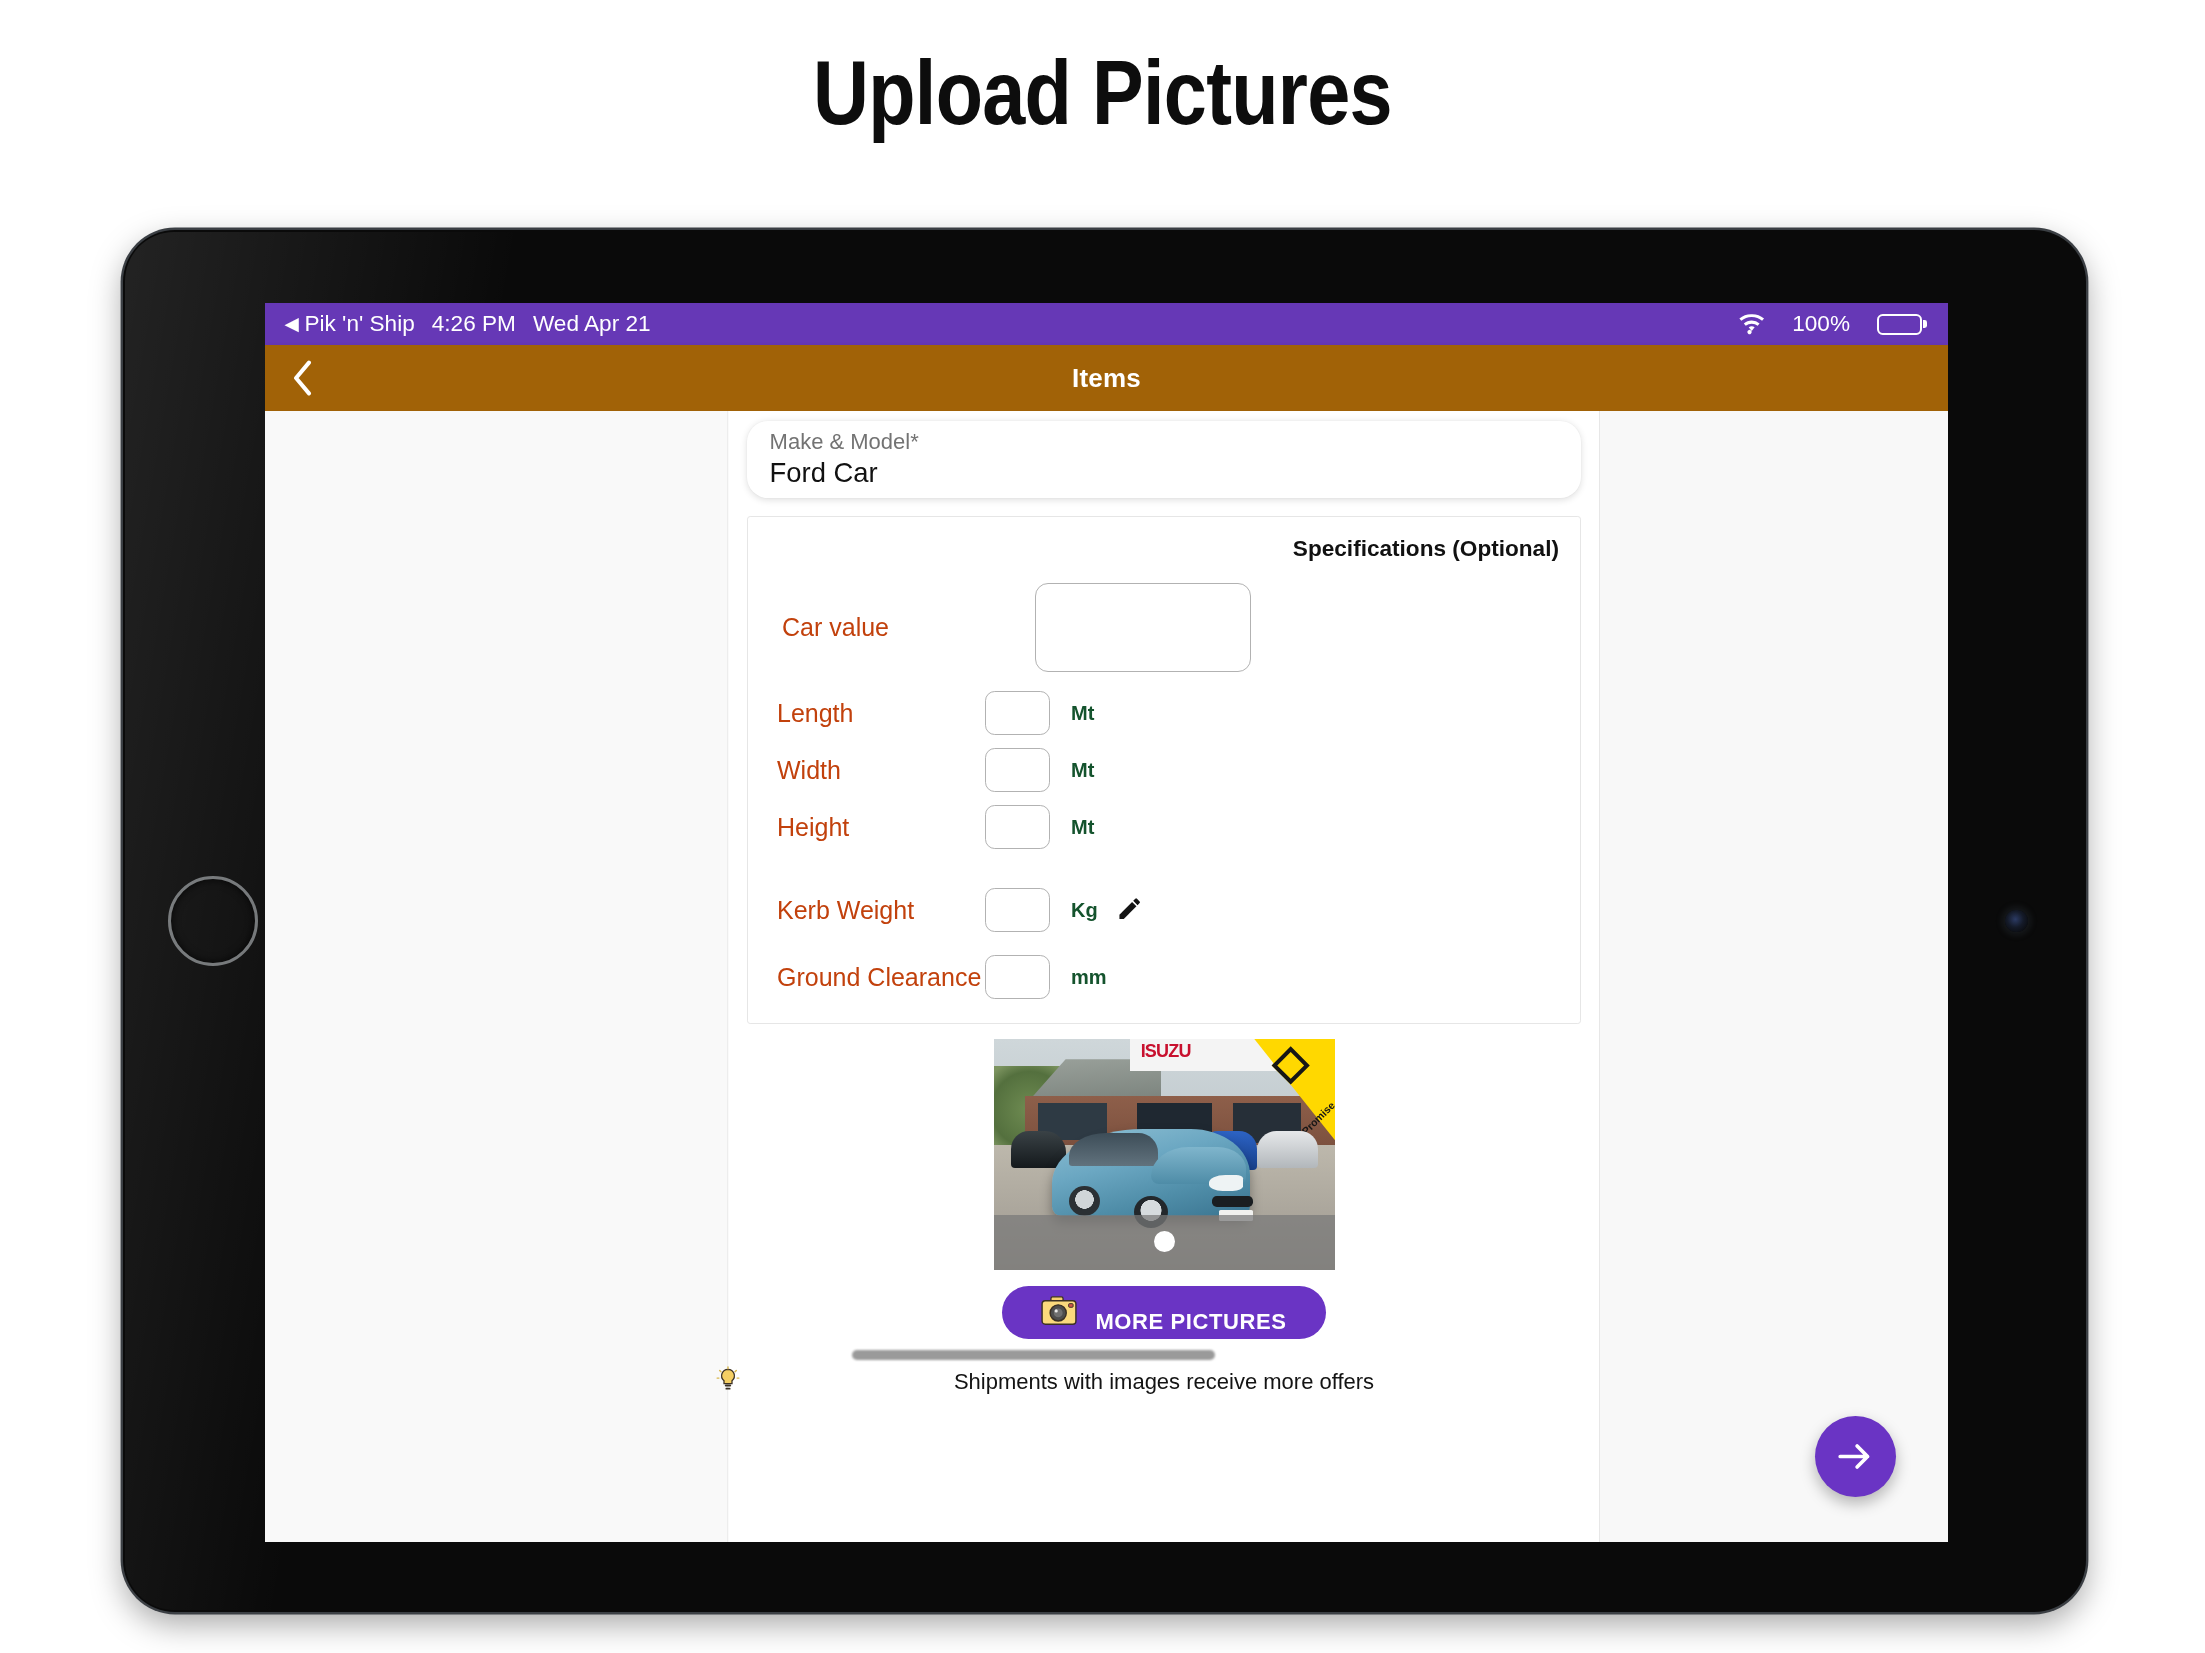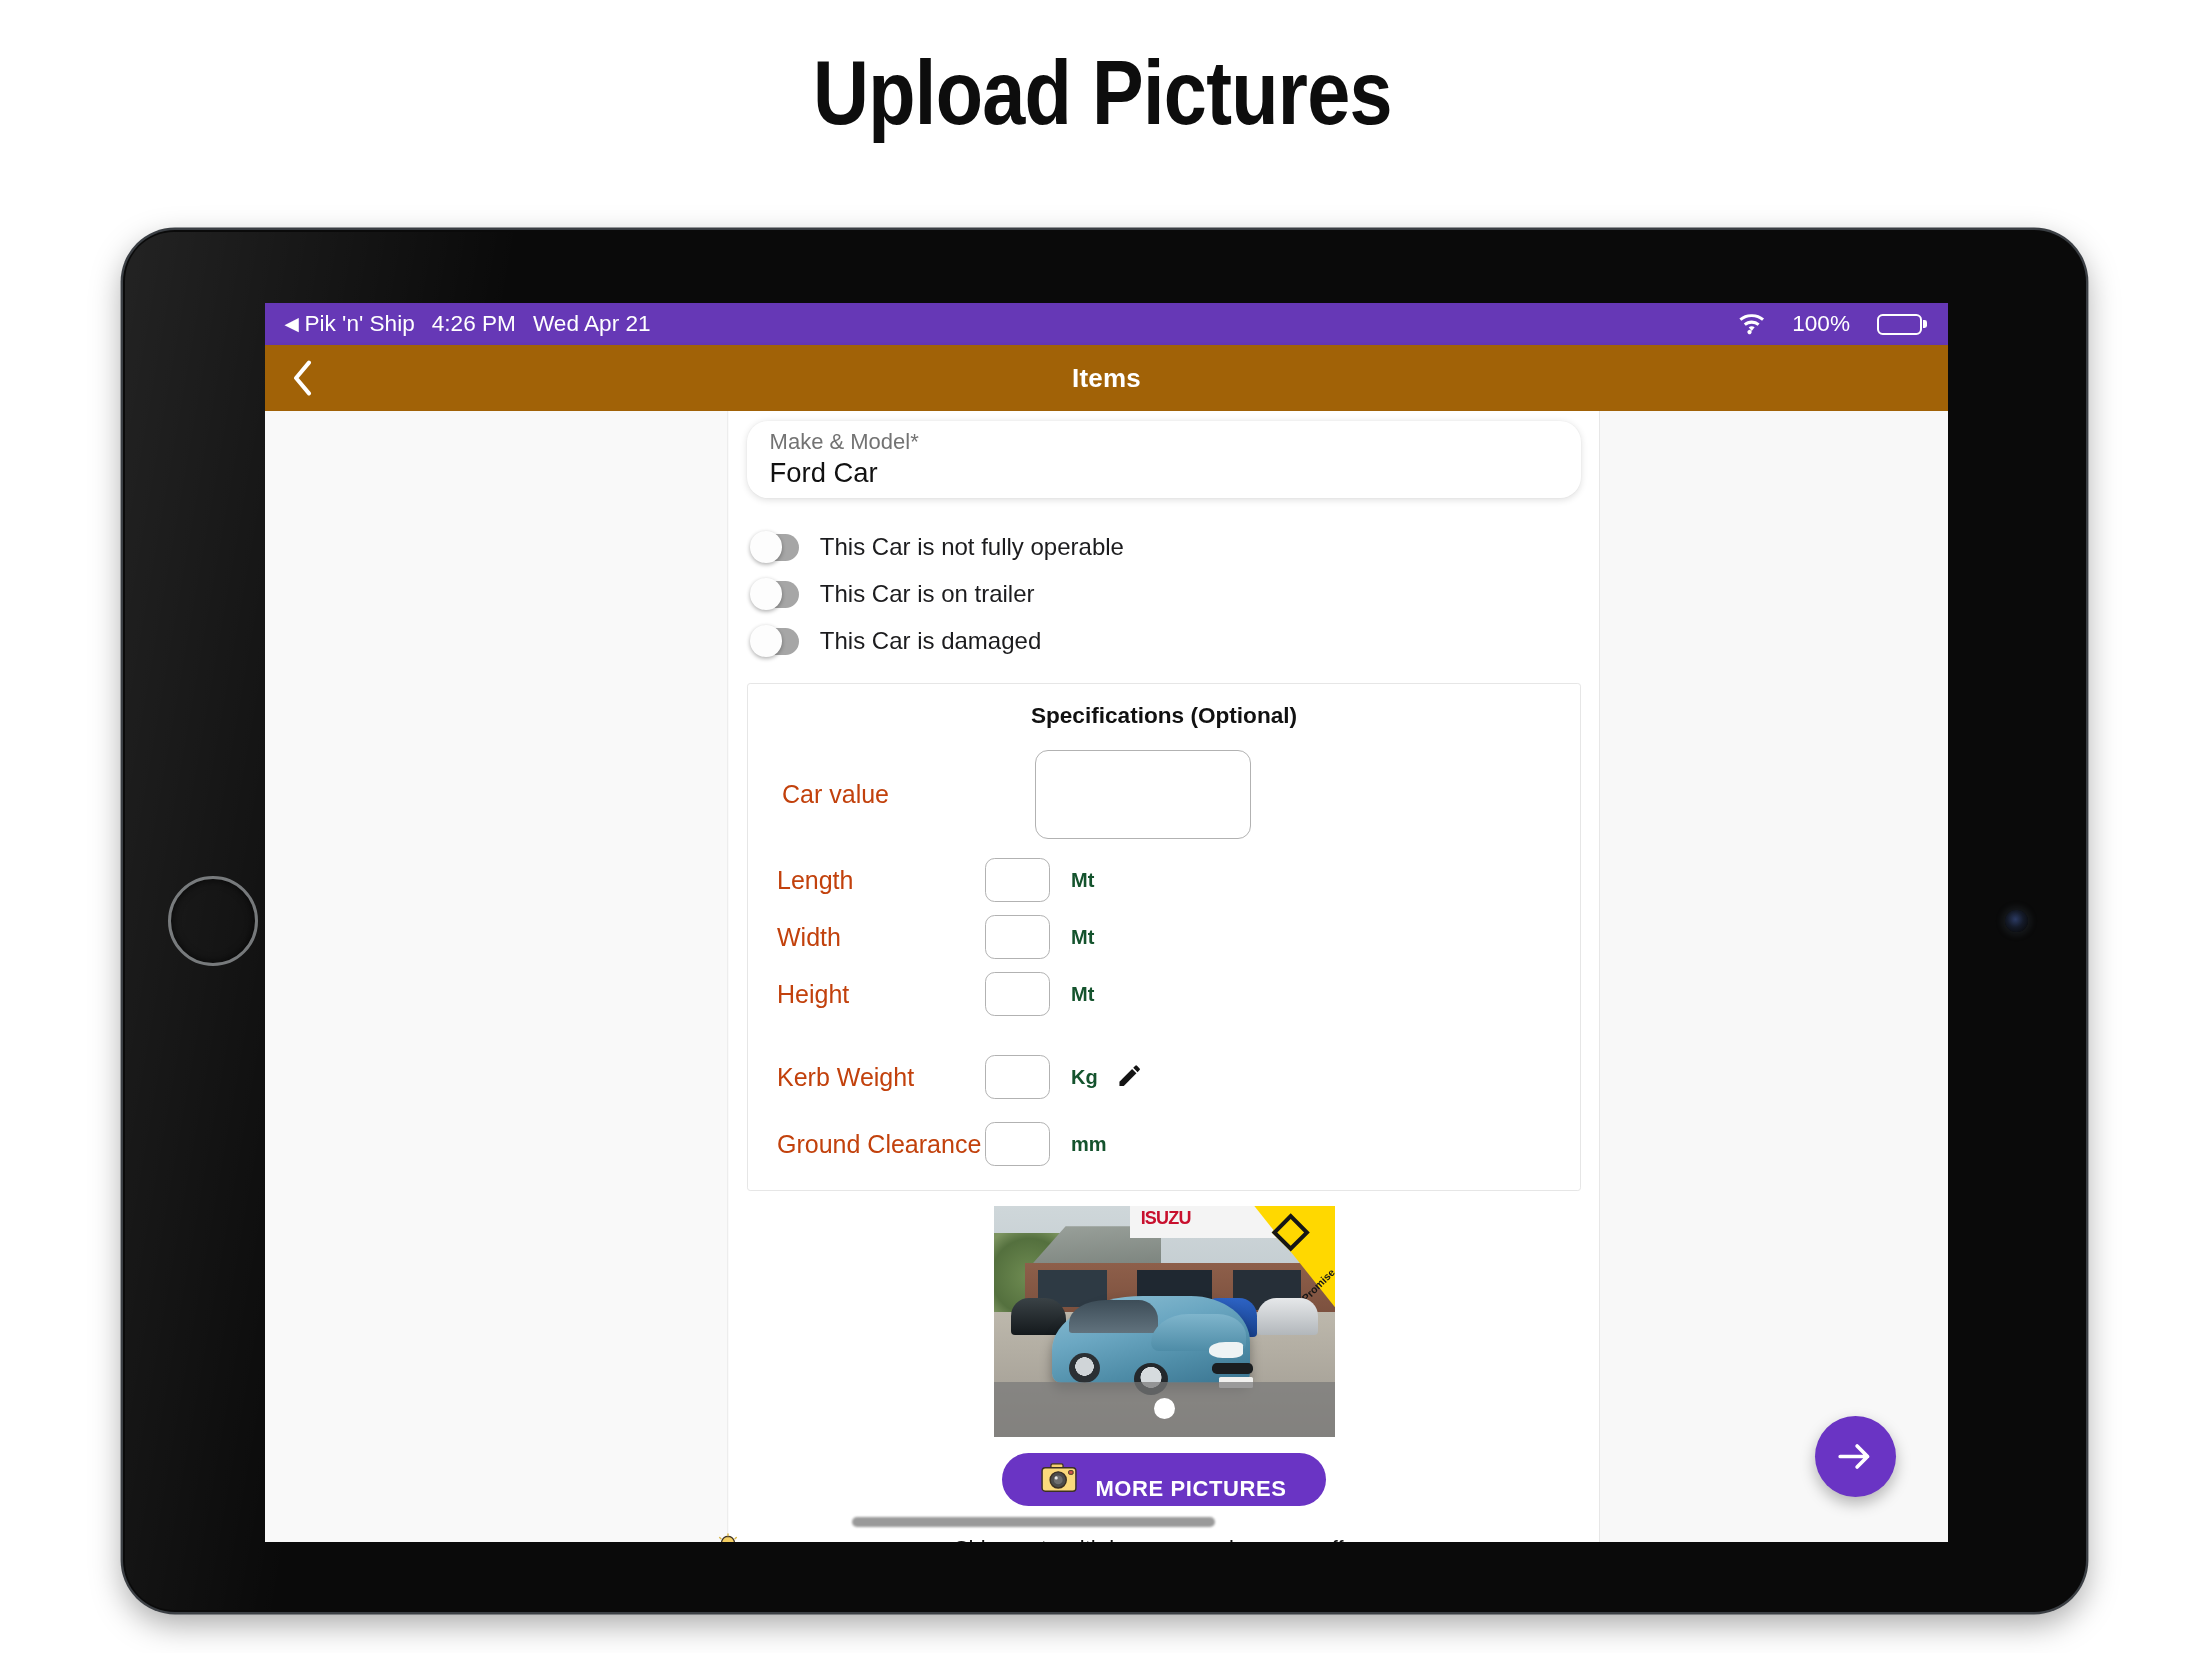--- a/index.html
+++ b/index.html
@@ -232,21 +232,21 @@
 
   
   #spec-card {
     margin-top: 18px;
     border: 0.8px solid #e6e6e6;
     border-radius: 3.2px;
     background: #fff;
     padding: 19.4px 21px 24px 21px;
   }
   #spec-title {
-    text-align: center;
+    text-align: right;
     font-size: 22.6px;
     font-weight: 700;
     color: #111;
     font-family: "Liberation Sans Narrow", "Liberation Sans", sans-serif;
     margin-bottom: 21px;
   }
   .spec-row {
     display: flex;
     align-items: center;
     margin-bottom: 6.5px;
@@ -509,40 +509,20 @@
       <div id="left-gutter"></div>
       <div id="right-gutter"></div>
 
       <div id="content-col">
 
         <div id="make-model-field">
           <div id="make-model-label">Make &amp; Model*</div>
           <div id="make-model-value">Ford Car</div>
         </div>
 
-        <div id="toggle-list">
-          <div class="toggle-row">
-            <span class="switch">
-                <span class="knob"></span>
-              </span>
-            <span class="toggle-label">This Car is not fully operable</span>
-          </div>
-          <div class="toggle-row">
-            <span class="switch">
-                <span class="knob"></span>
-              </span>
-            <span class="toggle-label">This Car is on trailer</span>
-          </div>
-          <div class="toggle-row">
-            <span class="switch">
-                <span class="knob"></span>
-              </span>
-            <span class="toggle-label">This Car is damaged</span>
-          </div>
-        </div>
 
         <div id="spec-card">
           <div id="spec-title">Specifications (Optional)</div>
 
           <div class="spec-row" id="row-car-value">
             <span class="spec-name">Car value</span>
             <span class="spec-input" id="car-value-input"></span>
           </div>
 
           <div class="spec-row dim-row">

